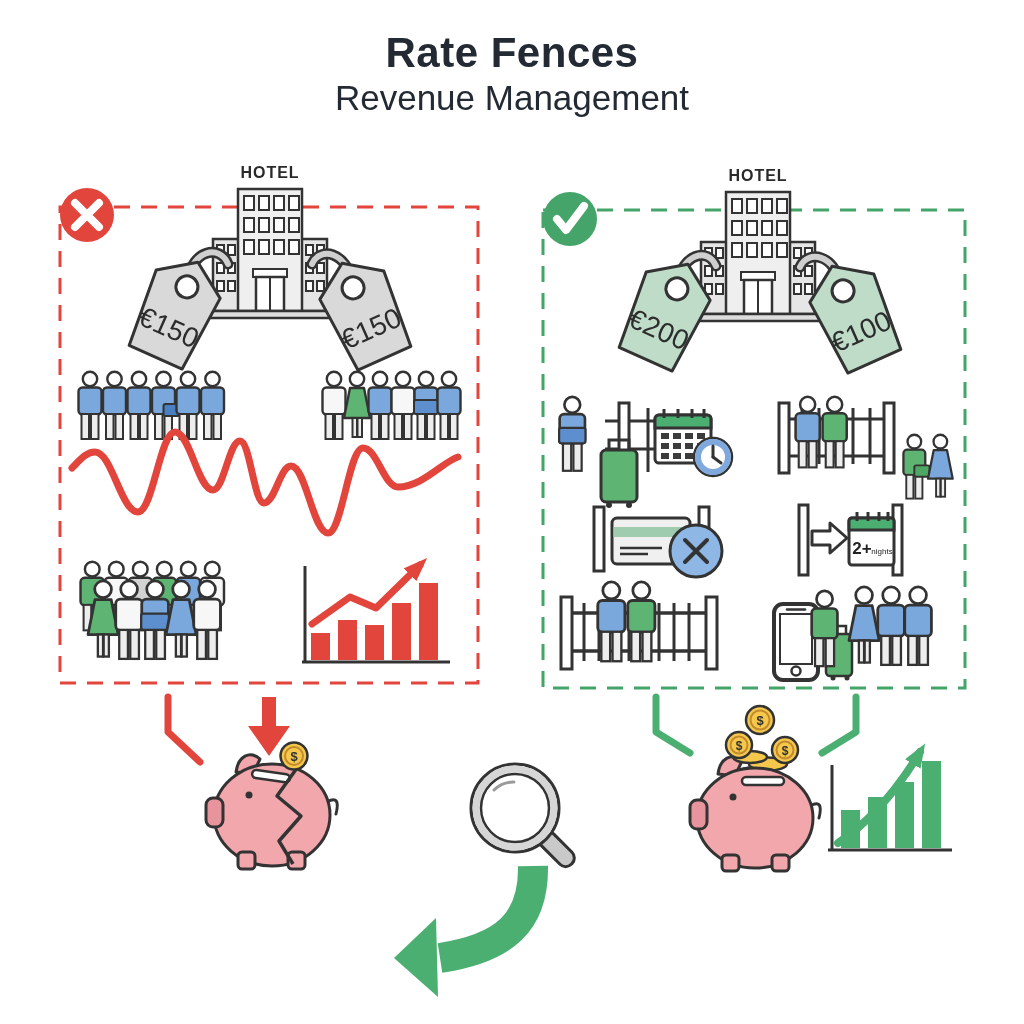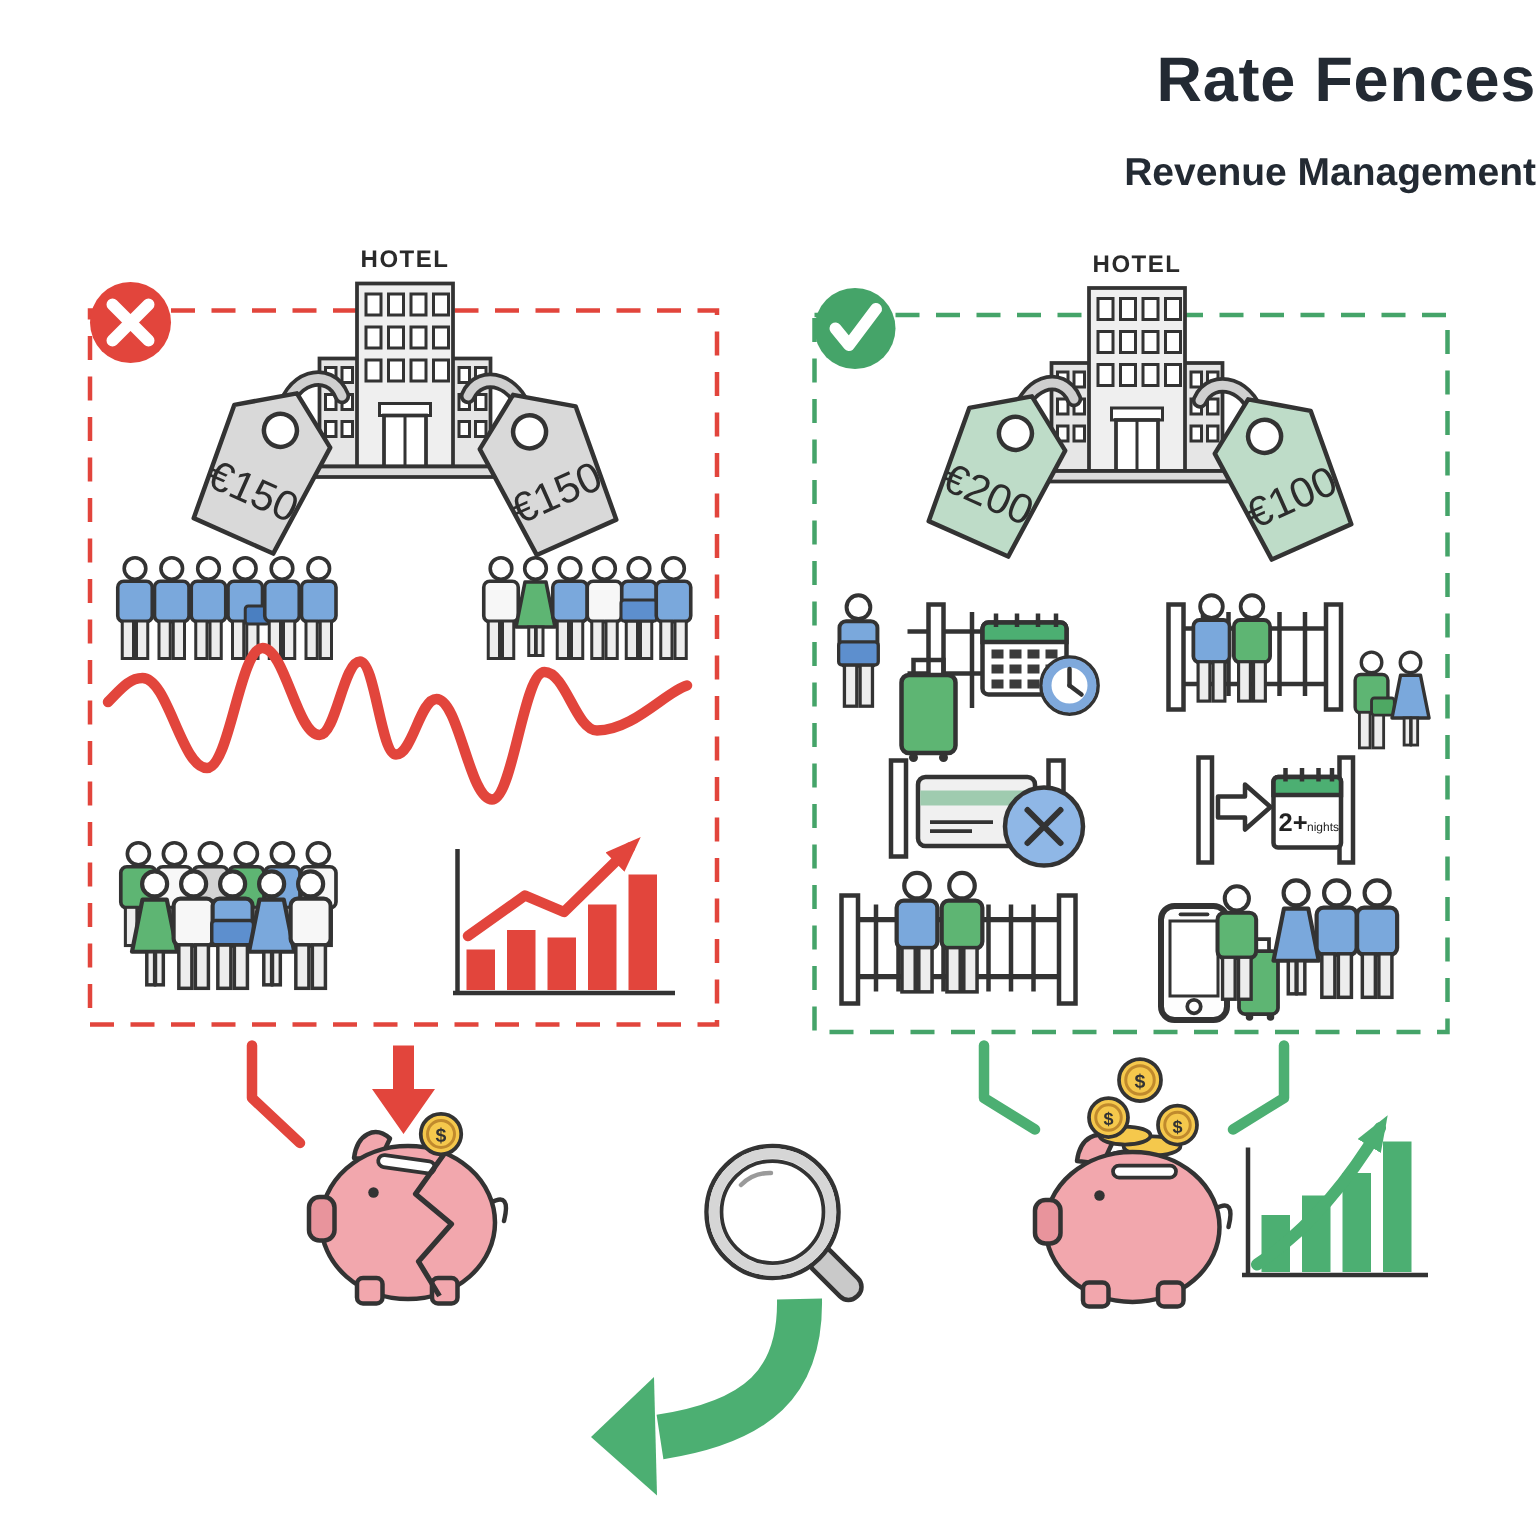--- a/index.html
+++ b/index.html
@@ -1,20 +1,20 @@
 <!DOCTYPE html>
 <html><head>
 <meta charset="utf-8">
 <style>
   html,body{margin:0;padding:0;background:#ffffff;}
   .stage{position:relative;width:1024px;height:1024px;background:#ffffff;overflow:hidden;
          font-family:"Liberation Sans", sans-serif;}
-  .header{position:absolute;top:30px;left:0;width:100%;text-align:right;color:#232a33;}
+  .header{position:absolute;top:30px;left:0;width:100%;text-align:center;color:#232a33;}
   .title{font-size:42px;font-weight:700;line-height:46px;letter-spacing:.5px;}
-  .subtitle{font-size:26px;font-weight:700;line-height:44px;margin-top:16px;}
+  .subtitle{font-size:35px;font-weight:400;line-height:44px;}
   svg text{font-family:"Liberation Sans", sans-serif;}
 </style>
 </head>
 <body>
 
 <div class="stage">
   <div class="header">
     <div class="title">Rate Fences</div>
     <div class="subtitle">Revenue Management</div>
   </div>

